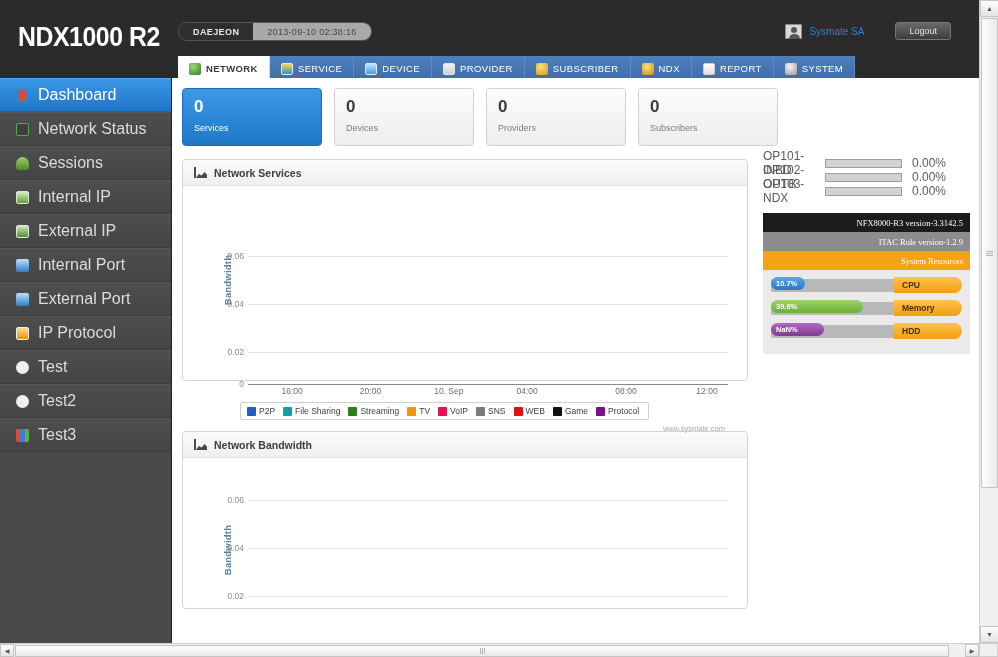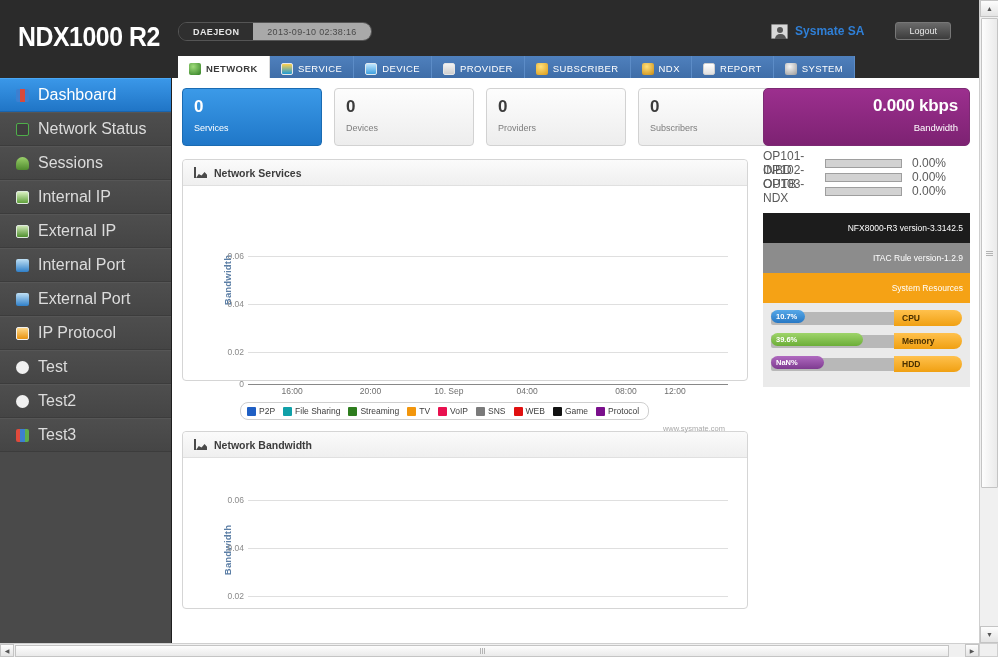--- a/index.html
+++ b/index.html
@@ -40,21 +40,21 @@
   }
 
   
   .userbox { position:absolute; right:28px; top:18px; height:26px; display:flex; align-items:center; gap:7px; }
   .avatar {
     width:17px; height:15px; background:#d8d8d8; border:1px solid #8d8d8d;
     position:relative; border-radius:1px;
   }
   .avatar:before{ content:""; position:absolute; left:5px; top:2px; width:6px;height:6px;border-radius:50%;background:#555;}
   .avatar:after{ content:""; position:absolute; left:2.5px; top:9px; width:11px;height:5px;border-radius:5px 5px 0 0;background:#555;}
-  .username { color:#2f7fd6; font-size:12px; font-weight:bold; }
+  .username { color:#2f7fd6; font-size:10px; font-weight:normal; }
   .logout {
     margin-left:24px; background:linear-gradient(#6a6a6a,#3c3c3c);
     border:1px solid #777; border-radius:3px; color:#e8e8e8;
     font-size:9px; padding:3px 13px; cursor:pointer;
   }
 
   
   .tabs { position:absolute; left:178px; top:53px; height:28px; display:flex; align-items:flex-end; }
   .tab {
     height:25px; display:flex; align-items:center; gap:5px;
@@ -135,21 +135,21 @@
 
   .iflist { position:absolute; right:9px; top:78px; width:207px; }
   .ifrow { display:flex; align-items:center; height:14px; font-size:12px; color:#5a5a5a; }
   .ifrow .ifname { width:62px; }
   .ifbar { width:77px; height:9px; background:#d2d2d2; border:1px solid #9e9e9e; margin-right:10px; position:relative; }
   .ifbar i { display:block; height:100%; background:#3b9ae8; }
   .ifpct { width:auto; text-align:left; flex:1; }
 
   
   .sysinfo { position:absolute; right:9px; top:135px; width:207px; }
-  .sibar { height:30px; display:flex; align-items:center; justify-content:flex-end; padding-right:7px; font-size:8.5px; }
+  .sibar { height:19px; display:flex; align-items:center; justify-content:flex-end; padding-right:7px; font-size:8.5px;font-family:Liberation Serif, serif; }
   .si-ver { background:#1c1c1c; color:#ffffff; }
   .si-rule { background:#8c8c8c; color:#ffffff; }
   .si-res { background:#f5a215; color:#ffffff; }
   .resbox { background:#eaeaea; padding:7px 8px 8px 8px; }
   .resrow { display:flex; align-items:center; height:16px; margin-bottom:7px; position:relative; }
   .restrack { position:absolute; left:0; top:2px; width:128px; height:13px; background:#b8b8b8; border-radius:2px; }
   .resfill { position:absolute; left:0; top:0; height:13px; border-radius:7px; color:#fff; font-size:7.5px;
              display:flex; align-items:center; padding-left:5px; font-weight:bold; }
   .resfill.cpu { background:linear-gradient(#56a8e8,#2878c4); }
   .resfill.mem { background:linear-gradient(#9ed46a,#6cae38); }
@@ -184,21 +184,21 @@
     transform-origin:center; font-size:9.5px; font-weight:bold; color:#5b7ea5;
     letter-spacing:.2px; white-space:nowrap;
   }
   .ytick { position:absolute; font-size:8.5px; color:#8a8a8a; width:34px; text-align:right; }
   .gridline { position:absolute; left:65px; right:19px; height:1px; background:#dfdfdf; }
   .axisline { position:absolute; left:65px; right:19px; height:1px; background:#888888; }
   .xtick { position:absolute; font-size:8.5px; color:#6e6e6e; transform:translateX(-50%); }
 
   .legend {
     position:absolute; display:flex; align-items:flex-start; gap:5px;
-    border:1px solid #cfcfcf; border-radius:8px; background:#fff;
+    border:1px solid #cfcfcf; border-radius:2px; background:#fff;
     padding:3px 6px; font-size:8.5px; color:#3c3c3c;
   }
   .legend .item { display:flex; align-items:center; gap:3px; margin-right:3px; }
   .swatch { width:9px; height:9px; display:inline-block; border-radius:1px; }
   .watermark { position:absolute; font-size:7.5px; color:#a8a8a8; }
 
   
   .vscroll {
     position:absolute; right:0; top:0; width:19px; bottom:14px;
     background:#f0f0f0; border-left:1px solid #cfcfcf;
@@ -342,24 +342,20 @@
           <div class="card">
             <div class="num">0</div>
             <div class="lbl">Providers</div>
           </div>
           <div class="card">
             <div class="num">0</div>
             <div class="lbl">Subscribers</div>
           </div>
         </div>
 
-      <div class="bwbox">
-        <div class="val">0.000 kbps</div>
-        <div class="lbl">Bandwidth</div>
-      </div>
 
       <div class="iflist" id="iflist">
           <div class="ifrow">
             <span class="ifname">OP101-INBD</span>
             <span class="ifbar">
               <i style="width: 0%;"></i>
             </span>
             <span class="ifpct">0.00%</span>
           </div>
           <div class="ifrow">
@@ -419,21 +415,21 @@
             <div class="ytick" style="left:27px; top:99px;">0.04</div>
             <div class="ytick" style="left:27px; top:147px;">0.02</div>
             <div class="ytick" style="left:27px; top:179px;">0</div>
 
             <div id="xticks1">
                 <div class="xtick" style="left: 109.167px; top: 186px;">16:00</div>
                 <div class="xtick" style="left: 187.5px; top: 186px;">20:00</div>
                 <div class="xtick" style="left: 265.833px; top: 186px;">10. Sep</div>
                 <div class="xtick" style="left: 344.167px; top: 186px;">04:00</div>
                 <div class="xtick" style="left: 443px; top: 186px;">08:00</div>
-                <div class="xtick" style="left: 492px; top: 186px;">12:00</div>
+                <div class="xtick" style="left: 524px; top: 186px;">12:00</div>
               </div>
             <div class="legend" id="legend1" style="left:57px; top:202px;">
                 <span class="item">
                   <span class="swatch" style="background: rgb(31, 95, 196);"></span>
                   <span>P2P</span>
                 </span>
                 <span class="item">
                   <span class="swatch" style="background: rgb(16, 160, 168);"></span>
                   <span>File Sharing</span>
                 </span>

